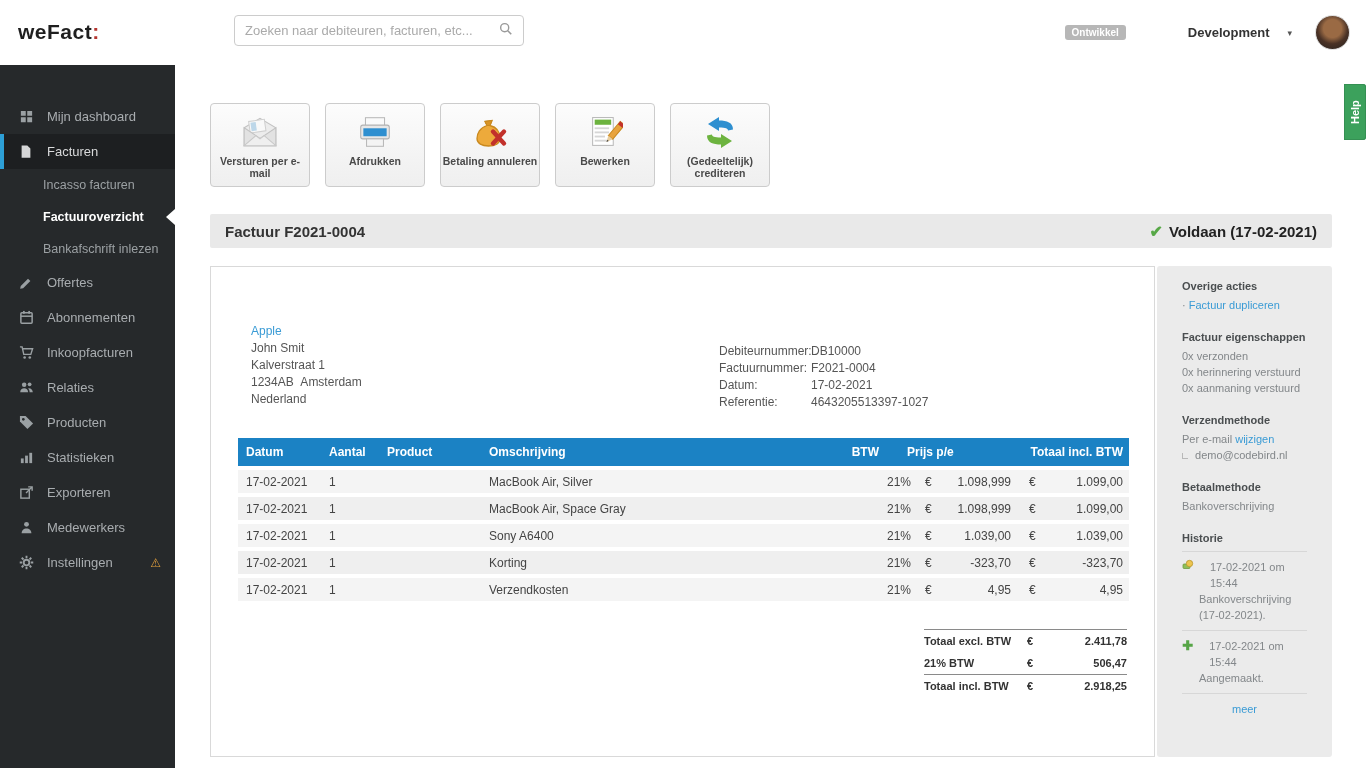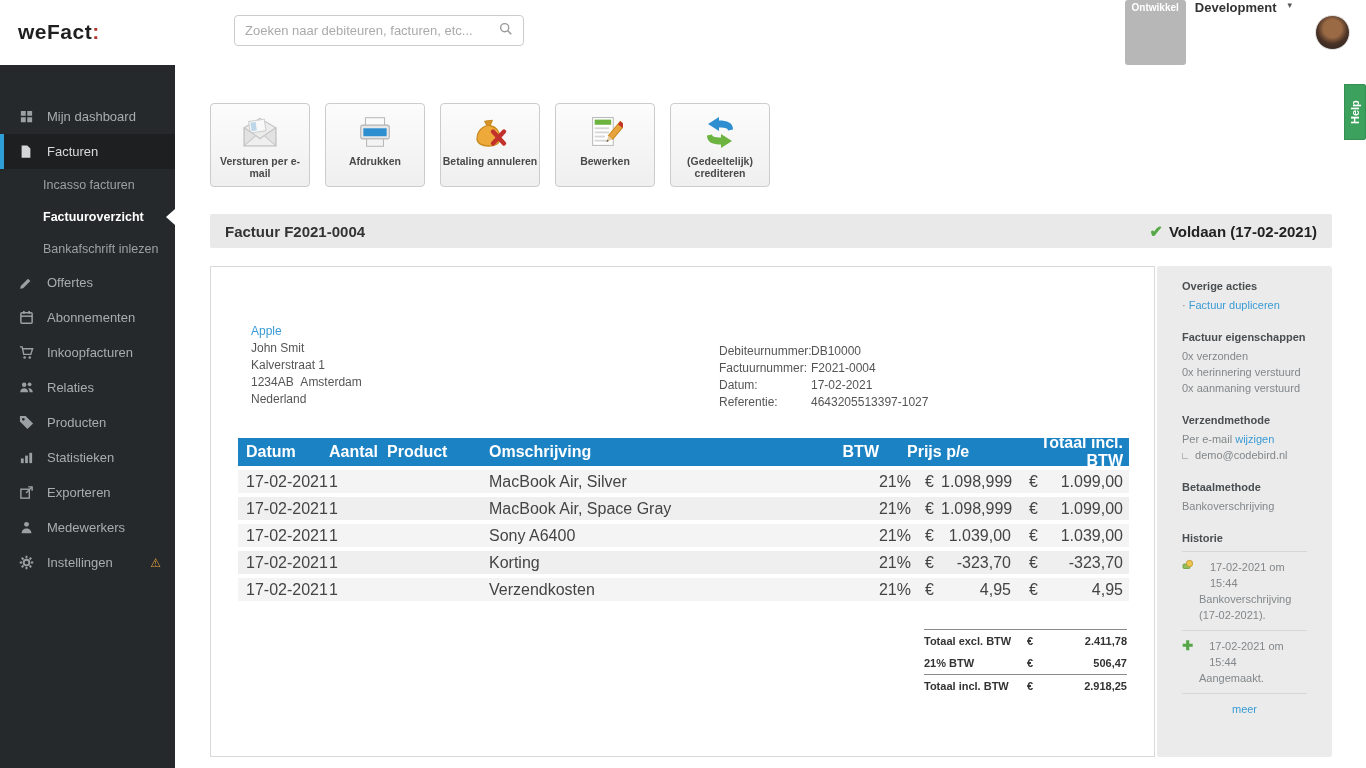--- a/index.html
+++ b/index.html
@@ -6,23 +6,23 @@
   html,body { width:1366px; height:768px; font-family:"Liberation Sans", sans-serif; background:#fff; overflow:hidden; }
   .app { position:relative; width:1366px; height:768px; }
 
   
   .topbar { position:absolute; top:0; left:0; width:100%; height:65px; background:#fff; z-index:5; }
   .logo { position:absolute; left:18px; top:20px; font-size:21px; font-weight:bold; color:#1f1f1f; letter-spacing:.5px; }
   .logo .colon { color:#b5352f; }
   .search { position:absolute; left:210px; top:15px; width:290px; height:31px; border:1px solid #ccc; border-radius:4px; display:flex; align-items:center; padding:0 10px; background:#fff;margin-left:24px; }
   .search input { border:none; outline:none; flex:1; font-size:13px; color:#444; font-family:"Liberation Sans", sans-serif; }
   .search input::placeholder { color:#aaa; }
-  .env { position:absolute; right:74px; top:0; height:65px; display:flex; gap:9px; }
+  .env { position:absolute; right:74px; top:0; height:65px; display:flex; align-items:center; gap:16px; }
   .env-badge { background:#b7b7b7; color:#fff; font-size:10px; font-weight:bold; padding:2px 7px; border-radius:3px; }
-  .env-name { font-size:13px; font-weight:bold; color:#333; }
+  .env-name { font-size:13px; font-weight:bold; color:#333;margin-left:46px; }
   .env-caret { font-size:9px; color:#555; margin-left:2px; }
   .avatar { position:absolute; right:16px; top:15px; width:35px; height:35px; border-radius:50%;
             background:radial-gradient(circle at 50% 38%, #9a6a44 0 34%, #4a3226 58%, #23201e 100%); border:1px solid #ddd; }
 
   
   .help-tab { position:absolute; right:0; top:84px; width:22px; height:56px; background:#3ca15c; color:#fff;
               border-radius:3px 0 0 3px; display:flex; align-items:center; justify-content:center;
               writing-mode:vertical-rl; transform:rotate(180deg); font-size:11px; font-weight:bold; cursor:pointer; box-shadow:0 0 0 1px #359053 inset; }
 
   
@@ -54,21 +54,21 @@
   .invbar .check { color:#57a847; font-size:16px; }
 
   .invwrap { margin-top:18px; display:flex; align-items:stretch; height:491px; }
   .paper { width:945px; background:#fff; border:1px solid #d9d9d9; position:relative; }
 
   .addr { position:absolute; left:40px; top:56px; font-size:12px; color:#555; line-height:17px; }
   .addr .cname { color:#3a9bd5; cursor:pointer; }
   .meta { position:absolute; left:508px; top:76px; font-size:12px; color:#555; line-height:17px; }
   .meta .ml { display:inline-block; width:92px; }
 
-  .itemtable { position:absolute; left:27px; top:171px; width:891px; font-size:16px; }
+  .itemtable { position:absolute; left:27px; top:171px; width:891px; font-size:12px; }
   .trow { display:flex; align-items:center; height:23px; padding:0 6px 0 8px; color:#444; margin-bottom:4px; }
   .thead { background:#1b82c4; color:#fff; font-weight:bold; height:28px; margin-bottom:4px; }
   .trow:nth-child(odd):not(.thead) { background:#efefef; }
   .trow:nth-child(even):not(.thead) { background:#f4f4f4; }
   .c-datum { width:83px; } .c-aantal { width:58px; } .c-product { width:102px; }
   .c-oms { flex:1; } .c-btw { width:46px; text-align:right; }
   .c-cur1 { width:16px; margin-left:14px; } .c-prijs { width:70px; text-align:right; }
   .c-cur2 { width:16px; margin-left:18px; } .c-totaal { width:78px; text-align:right; }
   .thead .h-prijs { width:100px; padding-left:14px; text-align:left; margin-left:14px; }
   .thead .h-totaal { width:112px; text-align:right; margin-left:18px; }

